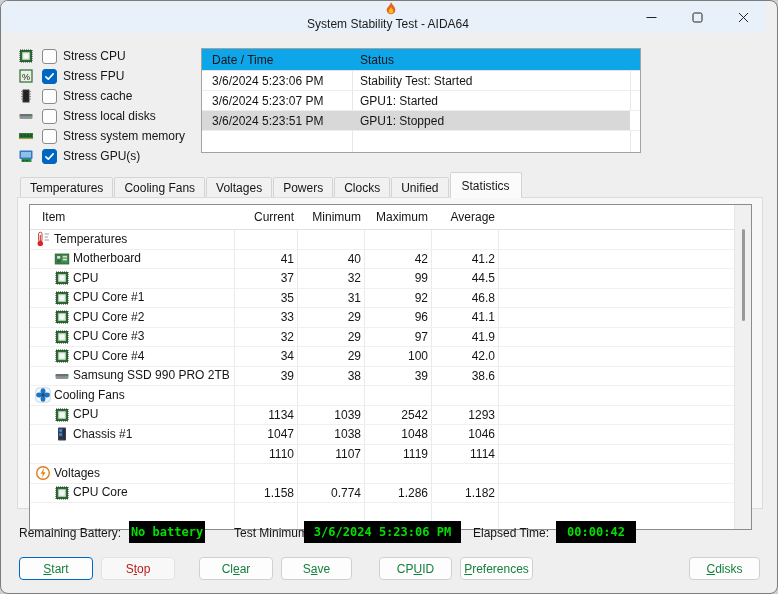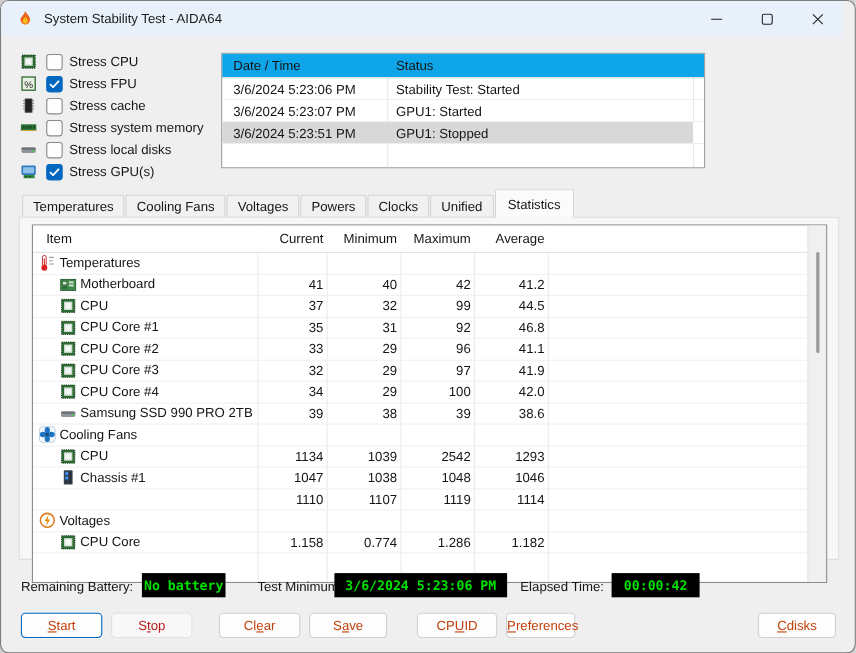--- a/index.html
+++ b/index.html
@@ -14,21 +14,21 @@
     position: absolute; inset: 0;
     background: #efefef;
     border: 1px solid #7c7c7c;
     border-radius: 8px;
     overflow: hidden;
   }
   
   .titlebar {
     position: absolute; left: 0; top: 0; right: 11px; height: 32px;
     background: #e8f1fa;
-    display: flex; align-items: center;
+    display: flex; align-items: center; flex-direction: column;
   }
   .app-icon { width: 16px; height: 16px; margin-left: 14px; }
   .app-icon svg { display: block; width: 100%; height: 100%; }
   .title-text { margin-left: 9px; color: #1b1b1b; }
   .wc { position: absolute; top: 0; width: 46px; height: 32px;
         display: flex; align-items: center; justify-content: center;
         background: transparent; border: 0; }
   .wc svg { width: 11px; height: 11px; display: block; }
   .wc-min { right: 92px; } .wc-max { right: 46px; } .wc-close { right: 0; }
   
@@ -89,28 +89,28 @@
          color: #00e000; font-family: "DejaVu Sans Mono", monospace;
          font-size: 12px; font-weight: bold;
          display: flex; align-items: center; justify-content: center; }
   #lcd-battery { left: 128px; width: 76px; }
   #lcd-started { left: 303px; width: 157px; }
   #lcd-elapsed { left: 555px; width: 80px; }
   #lbl-battery { left: 18px; } #lbl-started { left: 233px; } #lbl-elapsed { left: 472px; }
   
   .btn { position: absolute; top: 556px; height: 23px;
          background: #fdfdfd; border: 1px solid #d0d0d0; border-radius: 4px;
-         font: inherit; color: #c2410c; text-align: center; }
+         font: inherit; color: #15803d; text-align: center; }
   .btn .u { text-decoration: underline; }
   #btn-start { left: 18px; width: 74px; border: 1.5px solid #0067c0; }
   #btn-stop  { left: 100px; width: 74px; color: #b91c1c; background: #f8f8f8; border-color: #e2e2e2; }
   #btn-clear { left: 198px; width: 74px; }
   #btn-save  { left: 280px; width: 71px; }
   #btn-cpuid { left: 378px; width: 73px; }
-  #btn-prefs { left: 459px; width: 63px; }
+  #btn-prefs { left: 459px; width: 73px; }
   #btn-close { left: 688px; width: 71px; }
 </style>
 </head>
 <body>
 
 <div class="window">
 
   <div class="titlebar">
     <span class="app-icon">
       <svg viewBox="0 0 16 16">
@@ -178,41 +178,41 @@
               <line x1="11.5" y1="11" x2="13" y2="11"></line>
             </g>
           </svg>
         </span>
         <span class="cb"></span>
         <span class="stress-label">Stress cache</span>
       </div>
       <div class="stress-item">
         <span class="icn16">
           <svg viewBox="0 0 16 16">
+            <rect x="1.5" y="6" width="13" height="5" rx="1.5" fill="#90959a"></rect>
+            <rect x="1.5" y="6" width="13" height="2.2" rx="1.1" fill="#6c7176"></rect>
+            <circle cx="12.4" cy="9.4" r="0.9" fill="#3ad43a"></circle>
+          </svg>
+        </span>
+        <span class="cb"></span>
+        <span class="stress-label">Stress local disks</span>
+      </div>
+      <div class="stress-item">
+        <span class="icn16">
+          <svg viewBox="0 0 16 16">
             <rect x="1" y="5" width="14" height="6" fill="#2f7a3b"></rect>
             <rect x="2.2" y="6.2" width="2.4" height="2.8" fill="#1c5226"></rect>
             <rect x="5.4" y="6.2" width="2.4" height="2.8" fill="#1c5226"></rect>
             <rect x="8.6" y="6.2" width="2.4" height="2.8" fill="#1c5226"></rect>
             <rect x="11.8" y="6.2" width="2" height="2.8" fill="#1c5226"></rect>
             <rect x="1" y="10.2" width="14" height="0.9" fill="#caa53c"></rect>
           </svg>
         </span>
         <span class="cb"></span>
         <span class="stress-label">Stress system memory</span>
-      </div>
-      <div class="stress-item">
-        <span class="icn16">
-          <svg viewBox="0 0 16 16">
-            <rect x="1.5" y="6" width="13" height="5" rx="1.5" fill="#90959a"></rect>
-            <rect x="1.5" y="6" width="13" height="2.2" rx="1.1" fill="#6c7176"></rect>
-            <circle cx="12.4" cy="9.4" r="0.9" fill="#3ad43a"></circle>
-          </svg>
-        </span>
-        <span class="cb"></span>
-        <span class="stress-label">Stress local disks</span>
       </div>
       <div class="stress-item">
         <span class="icn16">
           <svg viewBox="0 0 16 16">
             <rect x="1.5" y="2.5" width="13" height="8.5" rx="1" fill="#2f7ac2"></rect>
             <rect x="3" y="4" width="10" height="5.5" fill="#8fc0ea"></rect>
             <rect x="3.5" y="11" width="10" height="3" rx="0.5" fill="#2f8a3b"></rect>
             <rect x="4.5" y="12" width="2" height="1.2" fill="#1c5226"></rect>
             <rect x="8" y="12" width="2" height="1.2" fill="#1c5226"></rect>
           </svg>

